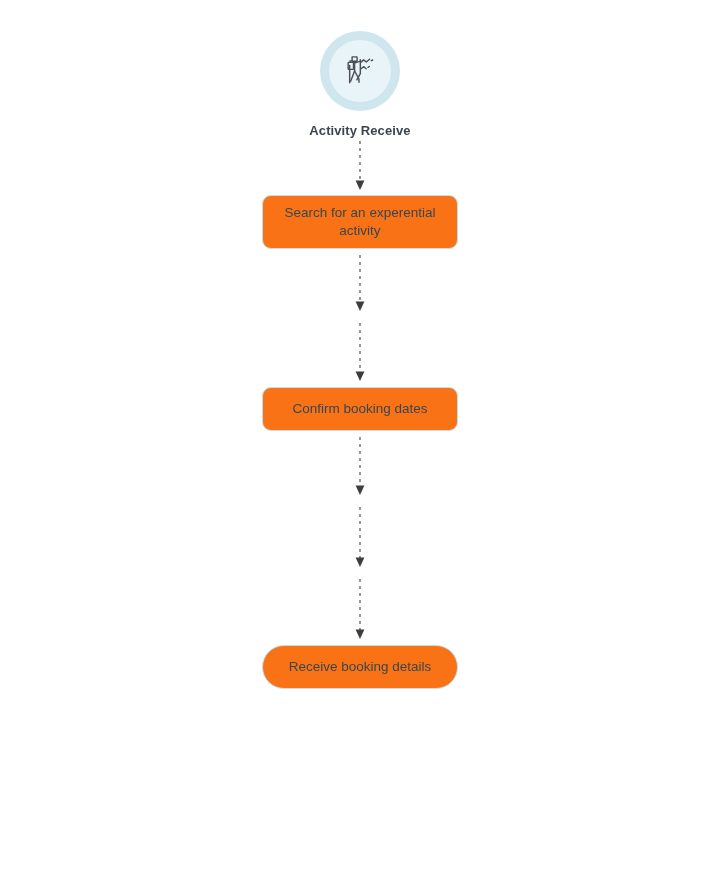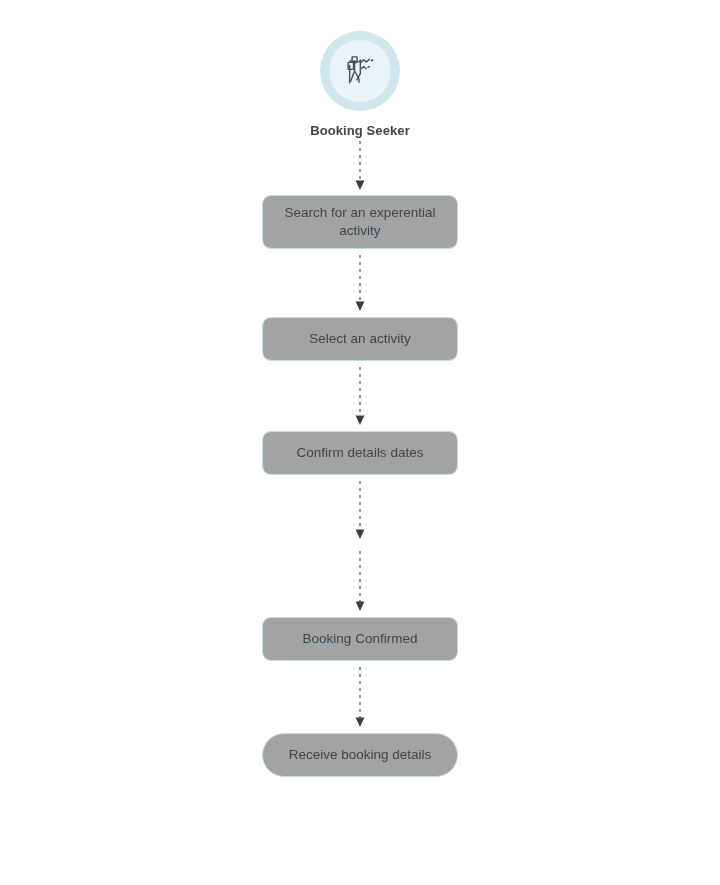--- a/index.html
+++ b/index.html
@@ -76,21 +76,21 @@
   .connector svg {
     display: block;
     overflow: visible;
   }
 
   
   .node {
     width: 196px;
     min-height: 44px;
     box-sizing: border-box;
-    background: #a3a3a3;
+    background: #f97316;
     border: 1.5px solid #c3dfe9;
     border-radius: 9px;
     display: flex;
     align-items: center;
     justify-content: center;
     text-align: center;
     padding: 8px 10px;
     color: #37474f;
     font-size: 13.5px;
     line-height: 1.32;
@@ -131,74 +131,68 @@
 
           <path d="M24.4 10.4 L24.4 27.2 L20.2 34.6"></path>
 
           <path d="M24.8 13.6 L28.4 10.6 L31.6 13.2 L35.4 9.8"></path>
           <path d="M24.8 21.6 L28.6 18.8 L31.4 21.2"></path>
           <path d="M37.6 11.6 L39.2 10.8"></path>
           <path d="M33.6 19.6 L35.2 18.6"></path>
         </svg>
       </div>
     </div>
-    <div class="actor-label">Booking Seeker</div>
+    <div class="actor-label">Activity Receive</div>
   </div>
 
   <div class="connector" style="height:58px;">
     <svg width="14" height="58" viewBox="0 0 14 58">
       <line x1="7" y1="4" x2="7" y2="44" stroke="#6b6b6b" stroke-width="1.4" stroke-dasharray="3 4"></line>
       <path d="M7 53 L2.6 43.4 L11.4 43.4 Z" fill="#3d3d3d"></path>
     </svg>
   </div>
 
   <div class="node tall">
     <span>Search for an experential activity</span>
   </div>
 
   <div class="connector" style="height:68px;">
     <svg width="14" height="68" viewBox="0 0 14 68">
       <line x1="7" y1="6" x2="7" y2="53" stroke="#6b6b6b" stroke-width="1.4" stroke-dasharray="3 4"></line>
       <path d="M7 62 L2.6 52.4 L11.4 52.4 Z" fill="#3d3d3d"></path>
     </svg>
   </div>
 
-  <div class="node">
-    <span>Select an activity</span>
-  </div>
 
   <div class="connector" style="height:70px;">
     <svg width="14" height="70" viewBox="0 0 14 70">
       <line x1="7" y1="6" x2="7" y2="55" stroke="#6b6b6b" stroke-width="1.4" stroke-dasharray="3 4"></line>
       <path d="M7 64 L2.6 54.4 L11.4 54.4 Z" fill="#3d3d3d"></path>
     </svg>
   </div>
 
   <div class="node">
-    <span>Confirm details dates</span>
+    <span>Confirm booking dates</span>
   </div>
 
   <div class="connector" style="height:70px;">
     <svg width="14" height="70" viewBox="0 0 14 70">
       <line x1="7" y1="6" x2="7" y2="55" stroke="#6b6b6b" stroke-width="1.4" stroke-dasharray="3 4"></line>
       <path d="M7 64 L2.6 54.4 L11.4 54.4 Z" fill="#3d3d3d"></path>
     </svg>
   </div>
 
 
   <div class="connector" style="height:72px;">
     <svg width="14" height="72" viewBox="0 0 14 72">
       <line x1="7" y1="6" x2="7" y2="57" stroke="#6b6b6b" stroke-width="1.4" stroke-dasharray="3 4"></line>
       <path d="M7 66 L2.6 56.4 L11.4 56.4 Z" fill="#3d3d3d"></path>
     </svg>
   </div>
 
-  <div class="node">
-    <span>Booking Confirmed</span>
-  </div>
 
   <div class="connector" style="height:72px;">
     <svg width="14" height="72" viewBox="0 0 14 72">
       <line x1="7" y1="6" x2="7" y2="57" stroke="#6b6b6b" stroke-width="1.4" stroke-dasharray="3 4"></line>
       <path d="M7 66 L2.6 56.4 L11.4 56.4 Z" fill="#3d3d3d"></path>
     </svg>
   </div>
 
   <div class="node pill">
     <span>Receive booking details</span>

